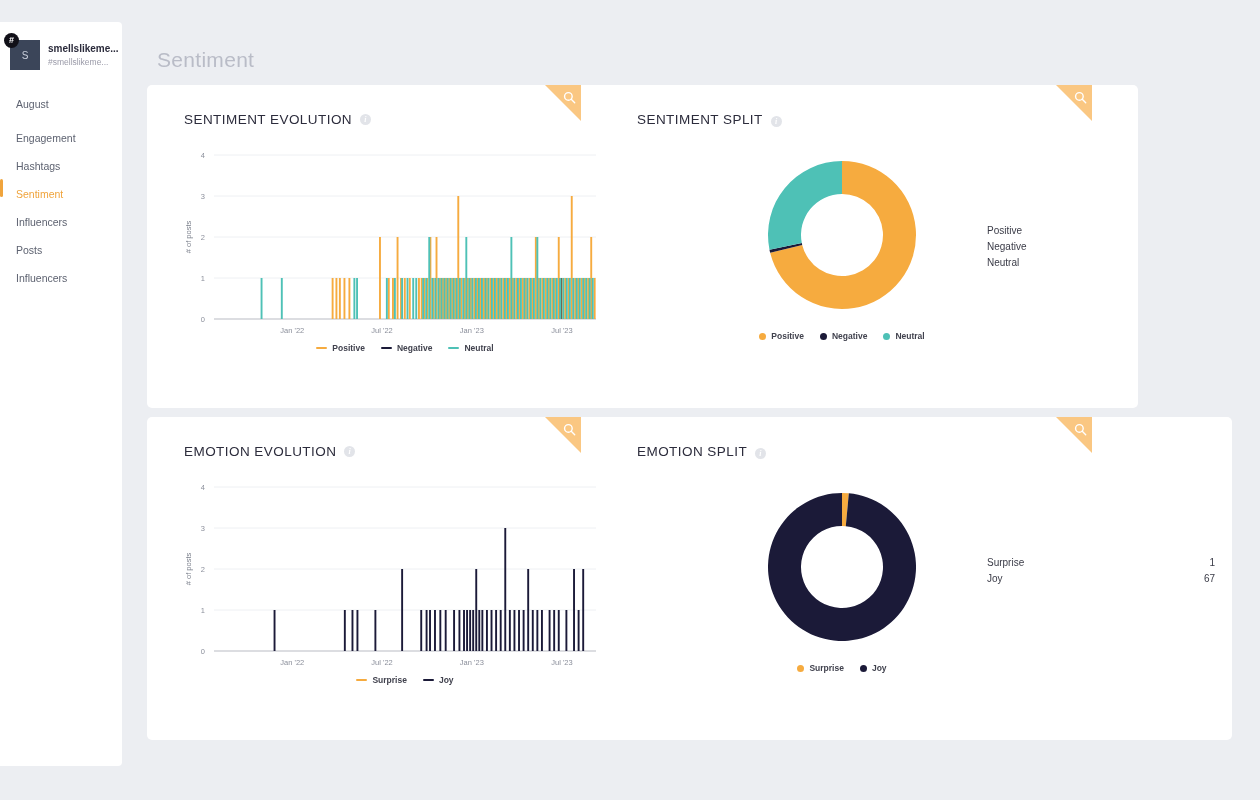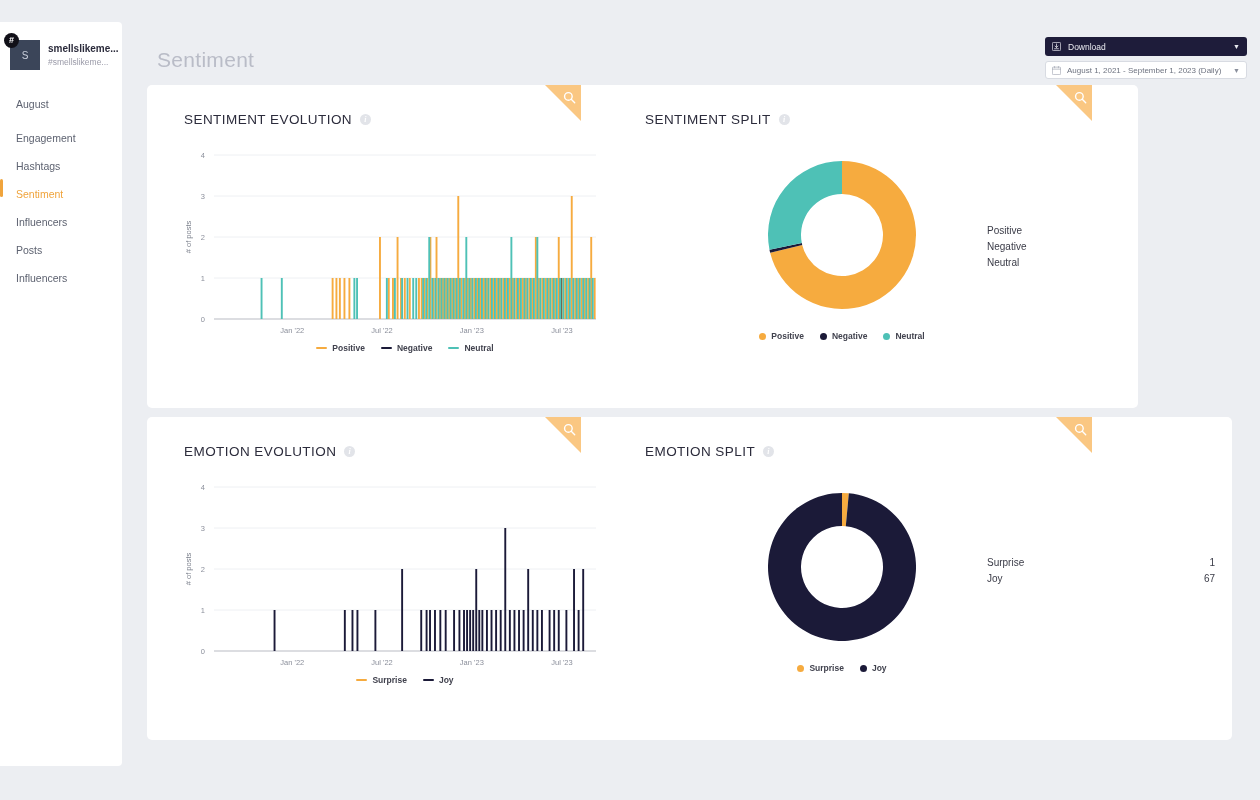--- a/index.html
+++ b/index.html
@@ -77,21 +77,21 @@
 
   .panel { position: absolute; top: 0; height: 100%; }
   .panel-left { left: 0; width: 490px; }
   .panel-right { left: 490px; width: 595px; }
 
   .card-title {
     position: absolute; top: 27px; font-size: 13.5px; letter-spacing: .45px;
     color: #2c2c3c; display: flex; align-items: center;
   }
   .panel-left .card-title { left: 37px; }
-  .panel-right .card-title { left: 8px; }
+  .panel-right .card-title { left: 0px; align-items: flex-end; }
   .info-icon {
     width: 11px; height: 11px; border-radius: 50%; background: #e2e4e9; color: #fff;
     font-size: 8px; font-style: italic; font-family: "Liberation Serif", serif;
     display: inline-flex; align-items: center; justify-content: center;
     margin-left: 8px; font-weight: bold; cursor: pointer;
   }
 
   .ribbon {
     position: absolute; top: 0; width: 36px; height: 36px; cursor: pointer;
   }
@@ -154,42 +154,20 @@
           <span>Posts</span>
         </div>
         <div class="nav-item">
           <span>Influencers</span>
         </div>
       </div>
   </div>
 
   <div id="page-title">Sentiment</div>
 
-  <div id="header-controls">
-    <div class="dl-btn">
-      <span class="ico-sq">
-        <svg viewBox="0 0 12 12" width="9" height="9">
-            <rect x="0.5" y="0.5" width="11" height="11" rx="1.5" fill="none" stroke="#e9eaf0" stroke-width="1"></rect>
-            <path d="M6 2.6 V7.2 M4 5.4 L6 7.4 L8 5.4 M3.4 9 H8.6" fill="none" stroke="#e9eaf0" stroke-width="1" stroke-linecap="round" stroke-linejoin="round"></path>
-          </svg>
-      </span>
-      <span class="lbl">Download</span>
-      <span class="caret">▼</span>
-    </div>
-    <div class="date-btn">
-      <span class="ico-sq">
-        <svg viewBox="0 0 12 12" width="9" height="9">
-            <rect x="0.5" y="1.5" width="11" height="10" rx="1.2" fill="none" stroke="#a8acb8" stroke-width="1"></rect>
-            <path d="M0.5 4.2 H11.5 M3.4 0.6 V2.4 M8.6 0.6 V2.4" fill="none" stroke="#a8acb8" stroke-width="1" stroke-linecap="round"></path>
-          </svg>
-      </span>
-      <span class="lbl">August 1, 2021 - September 1, 2023 (Daily)</span>
-      <span class="caret">▼</span>
-    </div>
-  </div>
 
   <div class="card" id="card-top">
 
     <div class="panel panel-left">
       <div class="card-title">
         <span>SENTIMENT EVOLUTION</span>
         <span class="info-icon">i</span>
       </div>
       <div class="ribbon" style="left:398px">
         <div class="tri"></div>

